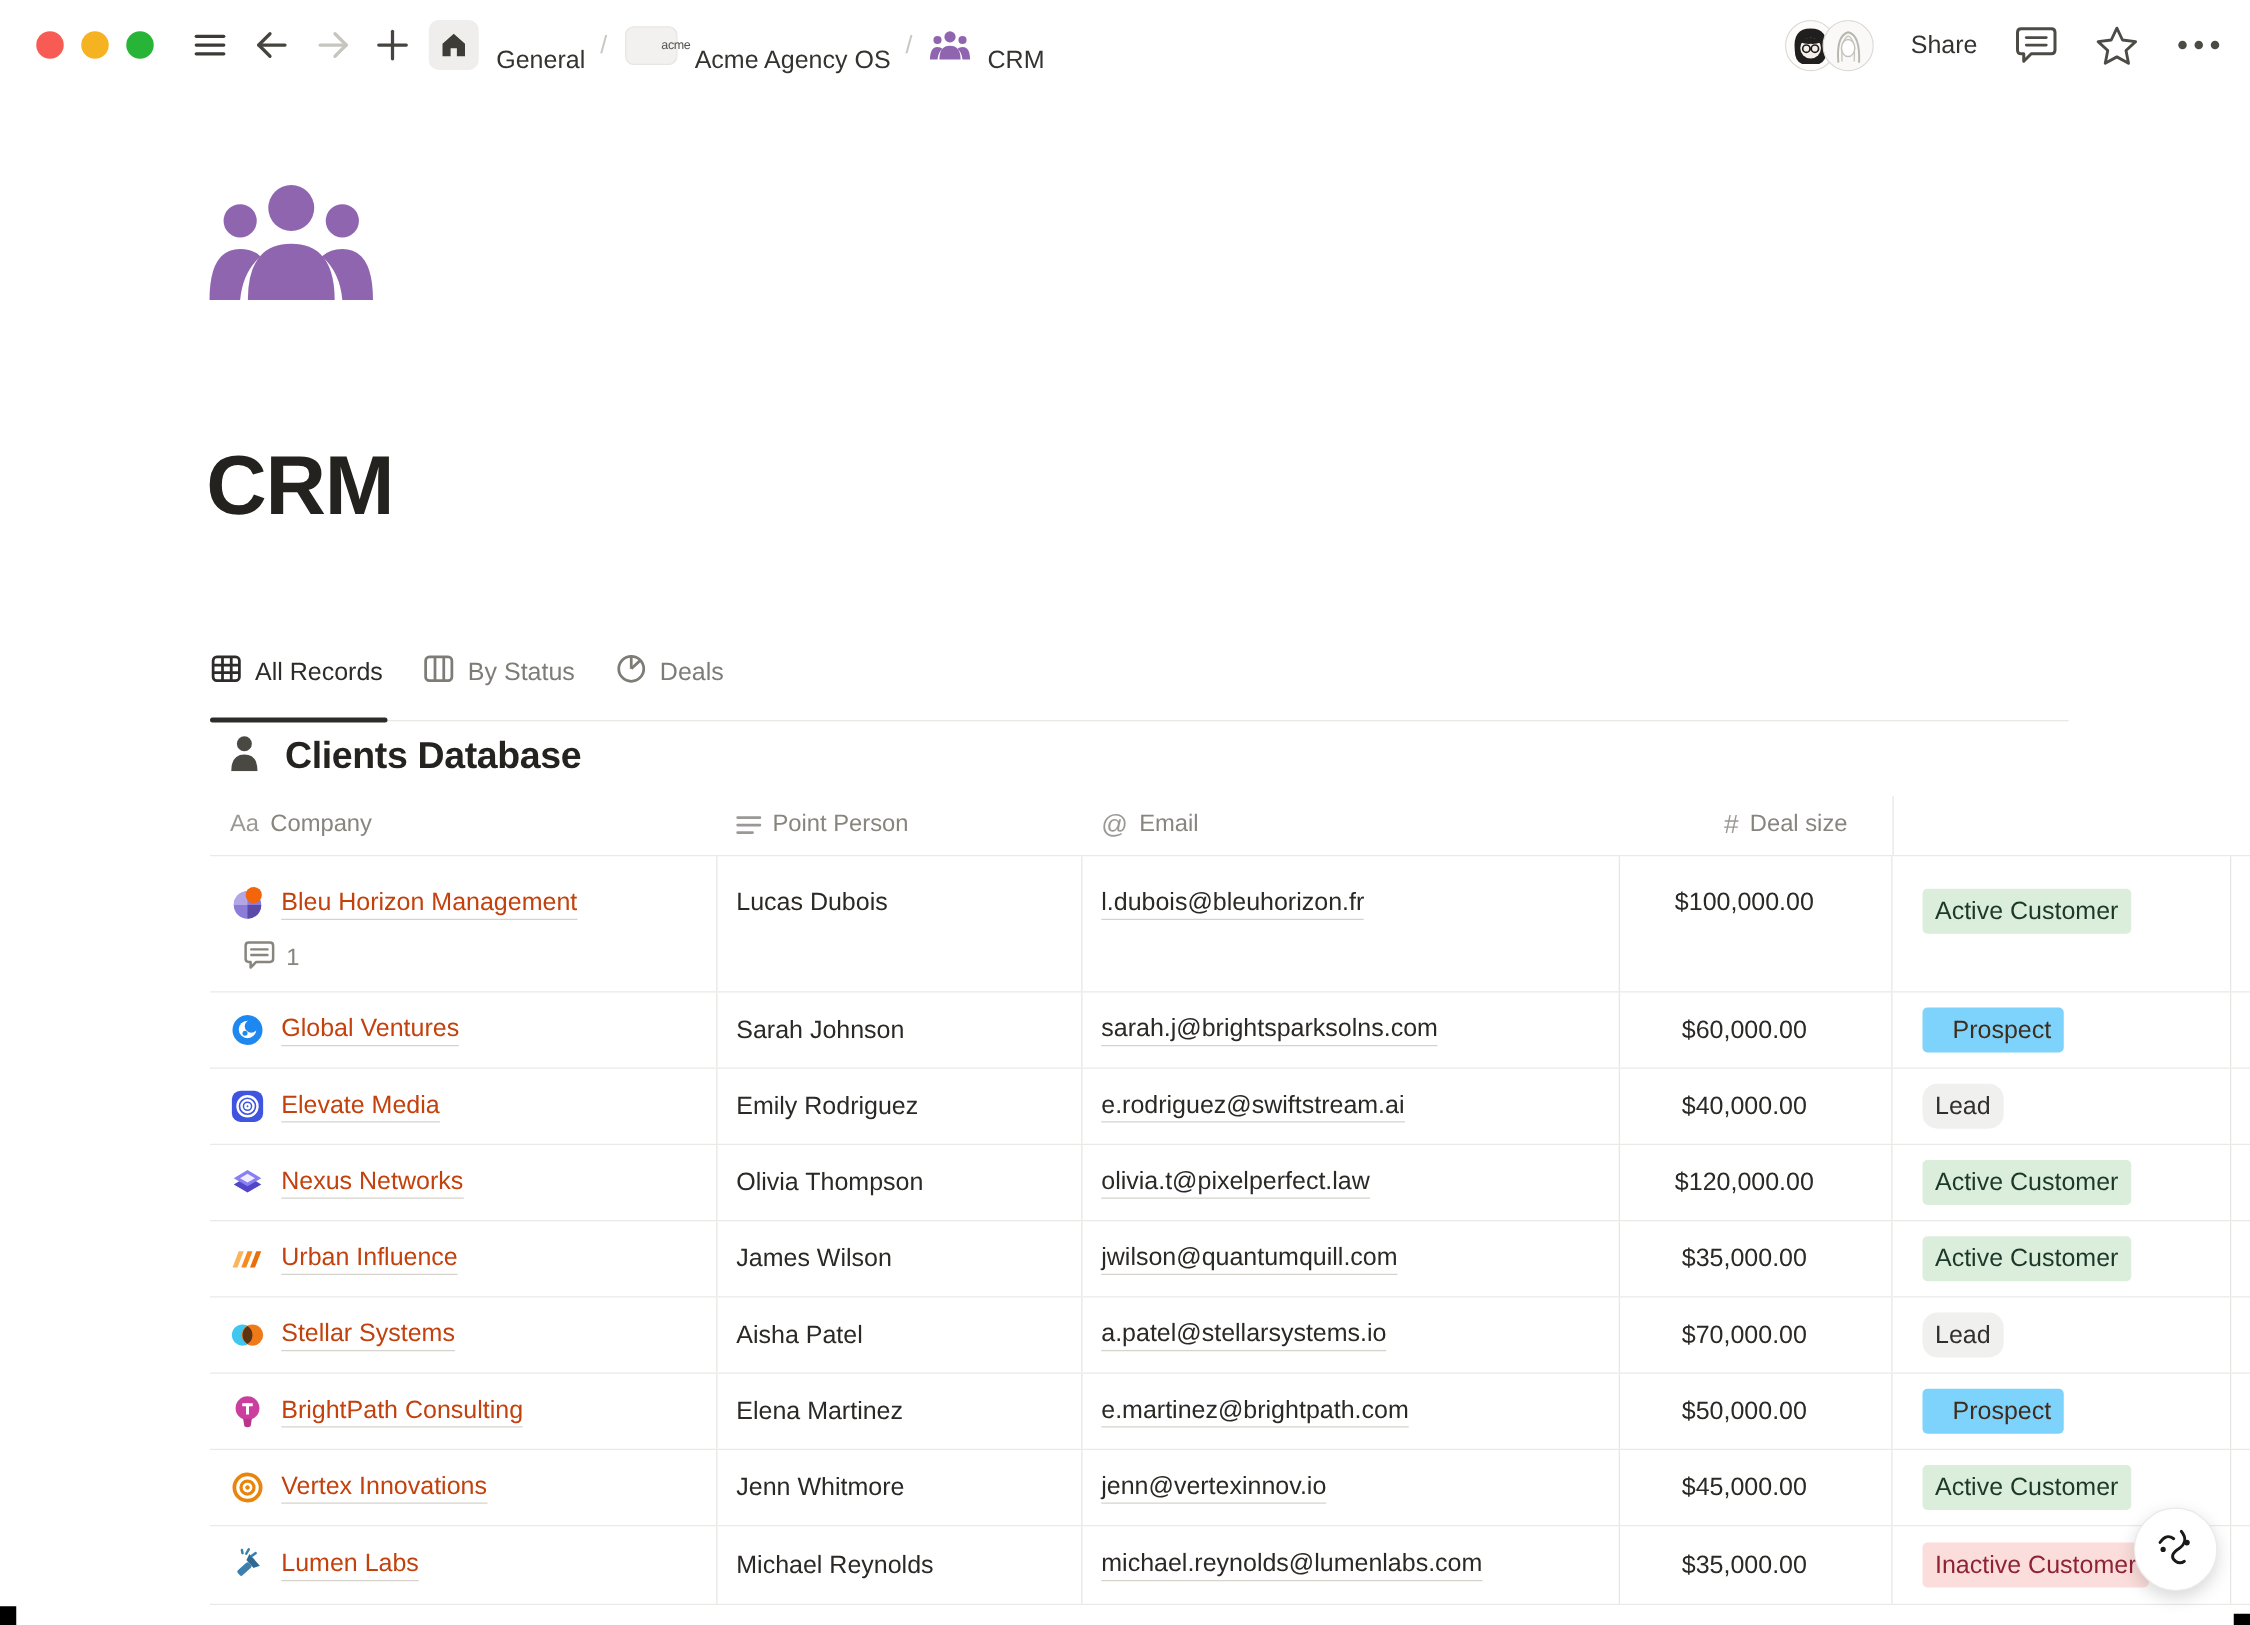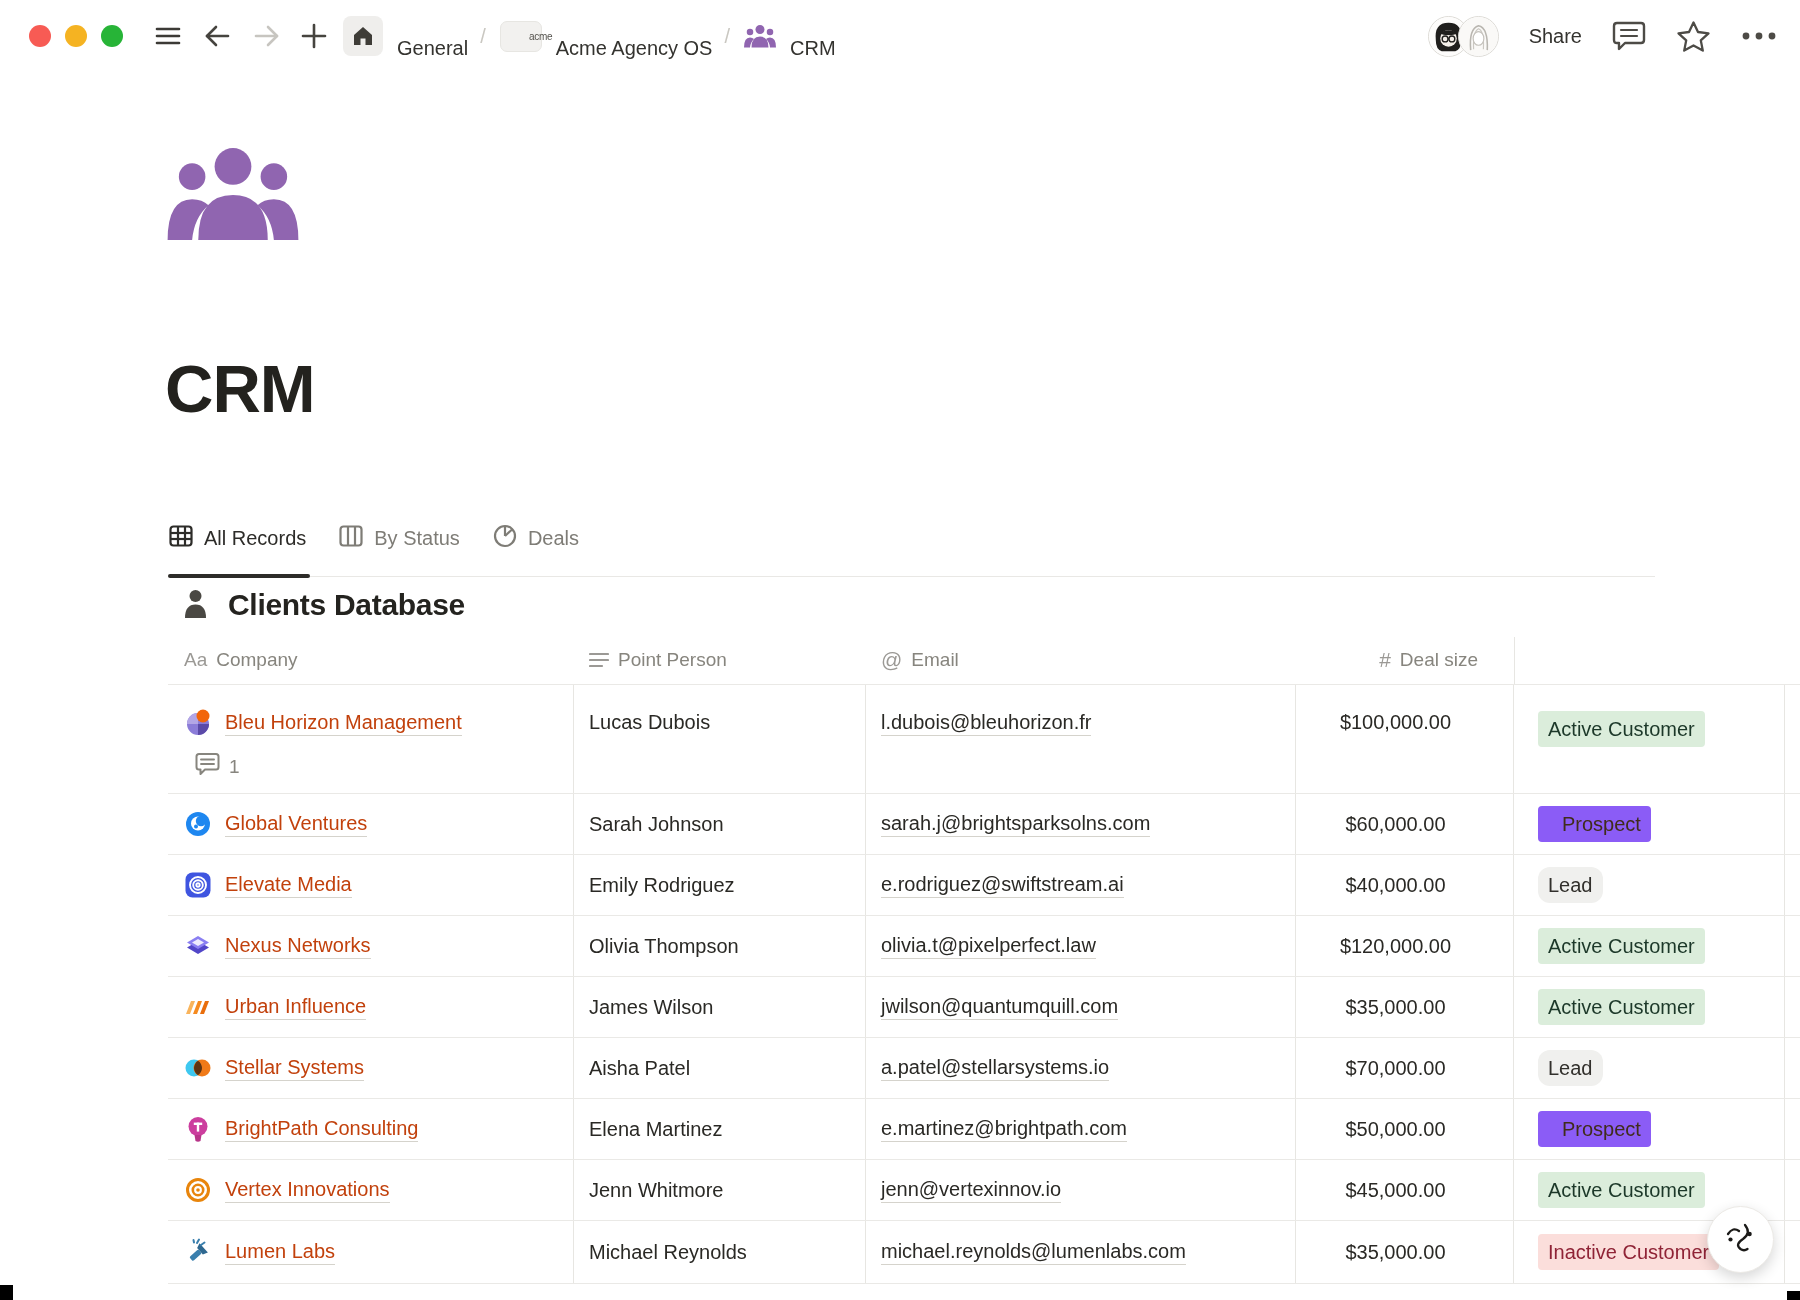--- a/index.html
+++ b/index.html
@@ -62,21 +62,21 @@
   .company-name{ font-weight:500; color:#c2410c; }
   .trow .c-person, .trow .c-email{ padding-left:15px; }
   .trow .c-deal{ justify-content:center; padding-right:18px; }
   .trow .c-status{ padding-left:24px; }
   .trow.tall{ min-height:109px; }
   .trow.tall .tcell{ align-items:flex-start; padding-top:26px; }
   .trow.tall .c-company{ flex-direction:column; align-items:flex-start; padding-top:24px; }
   .comment-line{ display:flex; align-items:center; gap:9px; margin-top:15px; margin-left:11px; color:#87857E; font-size:19px; }
   .badge{ padding:3px 10px; border-radius:4px; font-size:20px; line-height:30px; white-space:nowrap; }
   .badge-green{ background:#DBEDDB; color:#1C3829; }
-  .badge-yellow{ background:#8b5cf6; color:#402C1B;padding-left:24px; }
+  .badge-yellow{ background:#7dd3fc; color:#402C1B;padding-left:24px; }
   .badge-gray{ background:#F0F0EE; color:#32302C;border-radius:12px; }
   .badge-red{ background:#FBDEDB; color:#8F2336; }
   
   .ai-btn{ position:absolute; left:1707px; top:1206px; width:67px; height:67px; border-radius:50%; background:#ffffff;
            border:1px solid #ECEAE6; box-shadow:0 5px 14px rgba(0,0,0,0.16); display:flex; align-items:center; justify-content:center; cursor:pointer; }
   .corner{ position:absolute; background:#000; }
   .corner.bl{ left:0; top:1285px; width:13px; height:15px; }
   .corner.br{ left:1787px; top:1291px; width:13px; height:9px; }
 </style>
 </head>

